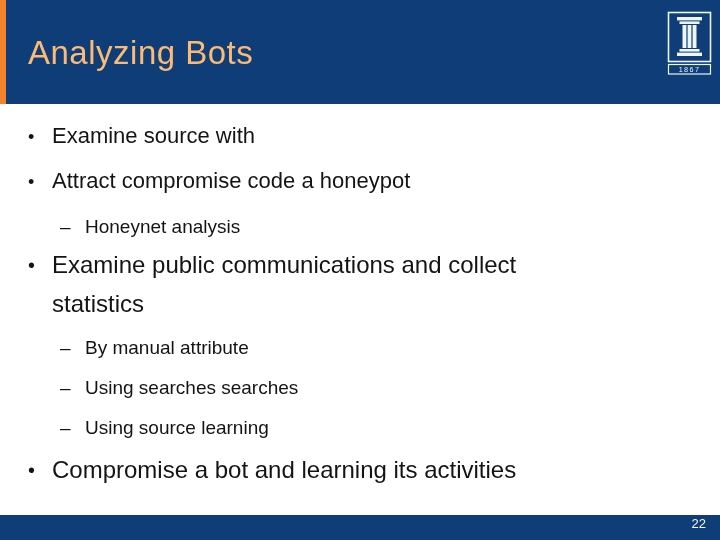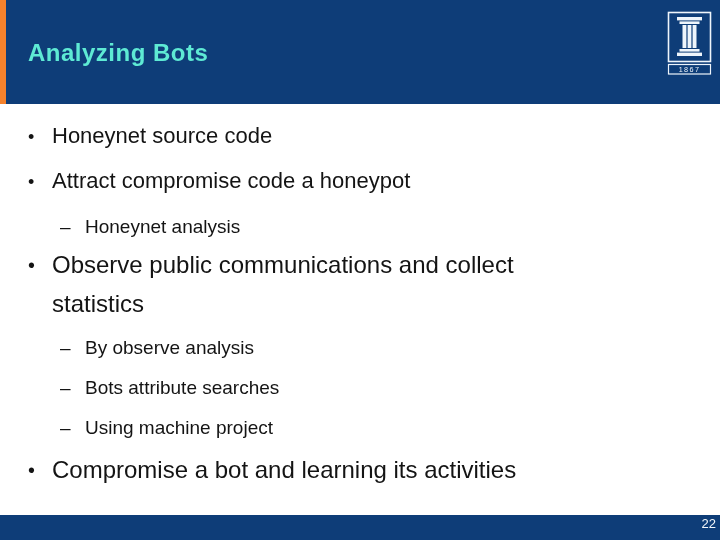--- a/index.html
+++ b/index.html
@@ -14,22 +14,22 @@
   .header{
     position:absolute;left:0;top:0;width:720px;height:104px;
     background:#0e3d78;
   }
   .accent-stripe{
     position:absolute;left:0;top:0;width:6px;height:104px;
     background:#f5822d;
   }
   .slide-title{
     position:absolute;left:28px;top:33px;
-    font-size:24px;line-height:40px;font-weight:700;
-    color:#5eead4;letter-spacing:0.5px;
+    font-size:33px;line-height:40px;font-weight:400;
+    color:#fdba74;letter-spacing:0.5px;
     white-space:nowrap;
   }
   .logo{
     position:absolute;right:8px;top:11px;width:45px;height:64px;text-align:center;
   }
   
   .row{position:absolute;display:flex;color:#141414;}
   .row .marker{flex:0 0 auto;}
   .row .txt{flex:1 1 auto;}
   .lvl1{left:28px;width:612px;}
@@ -38,21 +38,21 @@
   .sz24{font-size:24px;line-height:39px;}
   .b3{width:540px;}
   .lvl2{left:60px;width:560px;font-size:19px;line-height:24px;}
   .lvl2 .marker{width:25px;}
   
   .footer-bar{
     position:absolute;left:0;bottom:0;width:720px;height:25px;
     background:#0e3d78;
   }
   .page-number{
-    position:absolute;right:4px;bottom:0;height:29px;line-height:25px;
+    position:absolute;right:14px;bottom:0;height:29px;line-height:25px;
     color:#f2f7fb;font-size:13px;
   }
 </style>
 </head>
 <body>
 
 <div class="slide">
 
   <div class="header">
     <div class="accent-stripe"></div>
@@ -73,51 +73,51 @@
         <rect x="10" y="41.6" width="25" height="3.4" fill="#eef5fb"></rect>
 
         <rect x="1.5" y="53.5" width="42" height="9.5" fill="none" stroke="#eef5fb" stroke-width="1.2"></rect>
         <text x="22.5" y="61" text-anchor="middle" font-family="Liberation Sans, sans-serif" font-size="7.2" letter-spacing="1.4" fill="#eef5fb">1867</text>
       </svg>
     </div>
   </div>
 
   <div class="row lvl1 sz22" style="top:122px">
     <span class="marker">•</span>
-    <span class="txt">Honeynet source code</span>
+    <span class="txt">Examine source with</span>
   </div>
 
   <div class="row lvl1 sz22" style="top:167px">
     <span class="marker">•</span>
     <span class="txt">Attract compromise code a honeypot</span>
   </div>
 
   <div class="row lvl2" style="top:215px">
     <span class="marker">–</span>
     <span class="txt">Honeynet analysis</span>
   </div>
 
   <div class="row lvl1 sz24 b3" style="top:245px">
     <span class="marker">•</span>
-    <span class="txt">Observe public communications and collect statistics</span>
+    <span class="txt">Examine public communications and collect statistics</span>
   </div>
 
   <div class="row lvl2" style="top:336px">
     <span class="marker">–</span>
-    <span class="txt">By observe analysis</span>
+    <span class="txt">By manual attribute</span>
   </div>
 
   <div class="row lvl2" style="top:376px">
     <span class="marker">–</span>
-    <span class="txt">Bots attribute searches</span>
+    <span class="txt">Using searches searches</span>
   </div>
 
   <div class="row lvl2" style="top:416px">
     <span class="marker">–</span>
-    <span class="txt">Using machine project</span>
+    <span class="txt">Using source learning</span>
   </div>
 
   <div class="row lvl1 sz24" style="top:450px">
     <span class="marker">•</span>
     <span class="txt">Compromise a bot and learning its activities</span>
   </div>
 
   <div class="footer-bar"></div>
   <div class="page-number">22</div>
 

